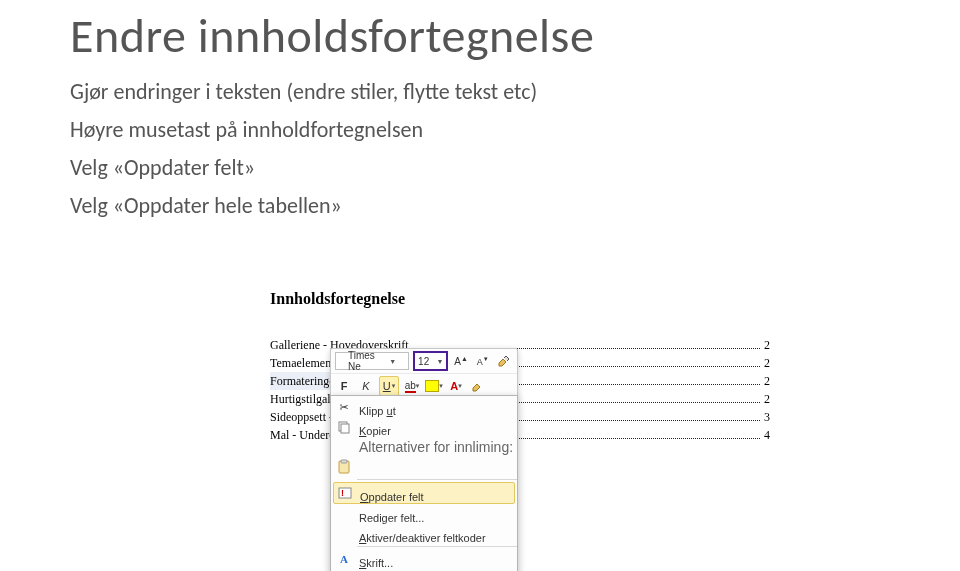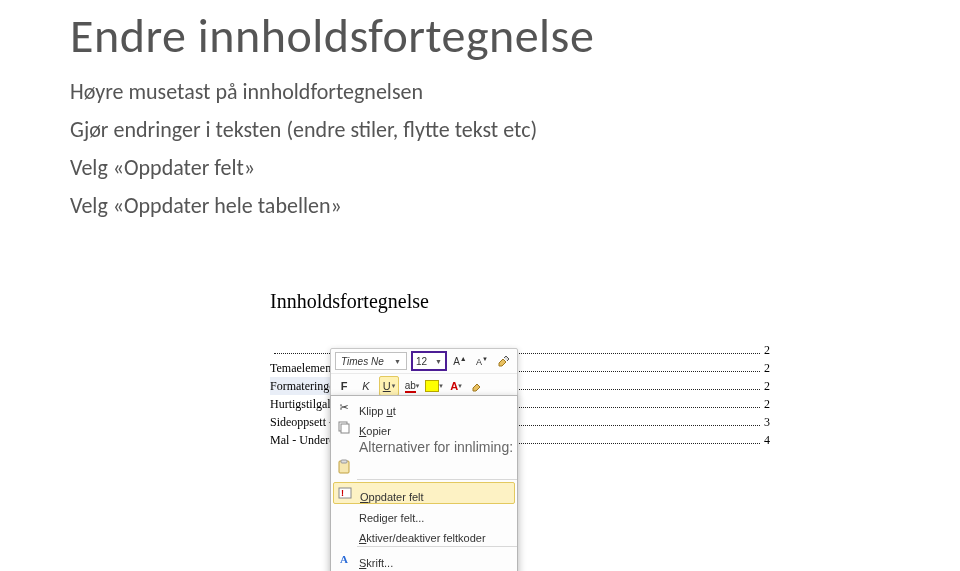--- a/index.html
+++ b/index.html
@@ -36,22 +36,23 @@
   .embed {
     position: absolute;
     left: 270px;
     top: 290px;
     width: 500px;
     font-family: "Times New Roman", serif;
     font-size: 12px;
     color: #000;
   }
   .toc-title {
-    font-size: 20px;
+    font-size: 16px;
     margin: 0 0 28px 0;
+    font-weight: bold;
   }
   .toc-row {
     display: flex;
     align-items: baseline;
     font-size: 12px;
     line-height: 1.5;
     white-space: nowrap;
   }
   .toc-label { flex: 0 0 auto; }
   .toc-dots {
@@ -82,25 +83,24 @@
     align-items: center;
     height: 22px;
     padding: 1px 4px;
     gap: 4px;
   }
   .mini-row + .mini-row { border-top: 1px solid #eaeaea; }
   .font-name {
     flex: 1 1 auto;
     border: 1px solid #c0c0c0;
     background: #fff;
-    padding: 0 5px;
+    padding: 0 12px;
     font-size: 10px;
     display:flex;align-items:center;justify-content:space-between;
     height:16px;
-    font-style:italic;
   }
   .font-size {
     width: 26px;
     border: 2px solid #4c1d95;
     background: #fff;
     padding: 0 3px;
     font-size: 10px;
     display:flex;align-items:center;justify-content:space-between;
     height:16px;
   }
@@ -154,31 +154,32 @@
   .blue-a { color:#2a6bd8; font-weight:bold; font-family:Georgia,serif;}
 
   .underline-hotkey { text-decoration: underline; }
 </style>
 </head>
 <body>
 
 <div class="slide">
   <h1 class="title">Endre innholdsfortegnelse</h1>
   <div class="body-text">
+    <p>Gjør endringer i teksten (endre stiler, flytte tekst etc)</p>
     <p>Høyre musetast på innholdfortegnelsen</p>
-    <p>Gjør endringer i teksten (endre stiler, flytte tekst etc)</p>
     <p>Velg «Oppdater felt»</p>
     <p>Velg «Oppdater hele tabellen»</p>
   </div>
 </div>
 
 <div class="embed">
   <p class="toc-title">Innholdsfortegnelse</p>
   <div id="toc-list">
       <div class="toc-row">
+        <span class="toc-label">Galleriene - Hovedoverskrift</span>
         <span class="toc-dots"></span>
         <span class="toc-page">2</span>
       </div>
       <div class="toc-row">
         <span class="toc-label">Temaelementer - Underoverskrift</span>
         <span class="toc-dots"></span>
         <span class="toc-page">2</span>
       </div>
       <div class="toc-row sel">
         <span class="toc-label">Formateringen - Underoverskrift</span>

